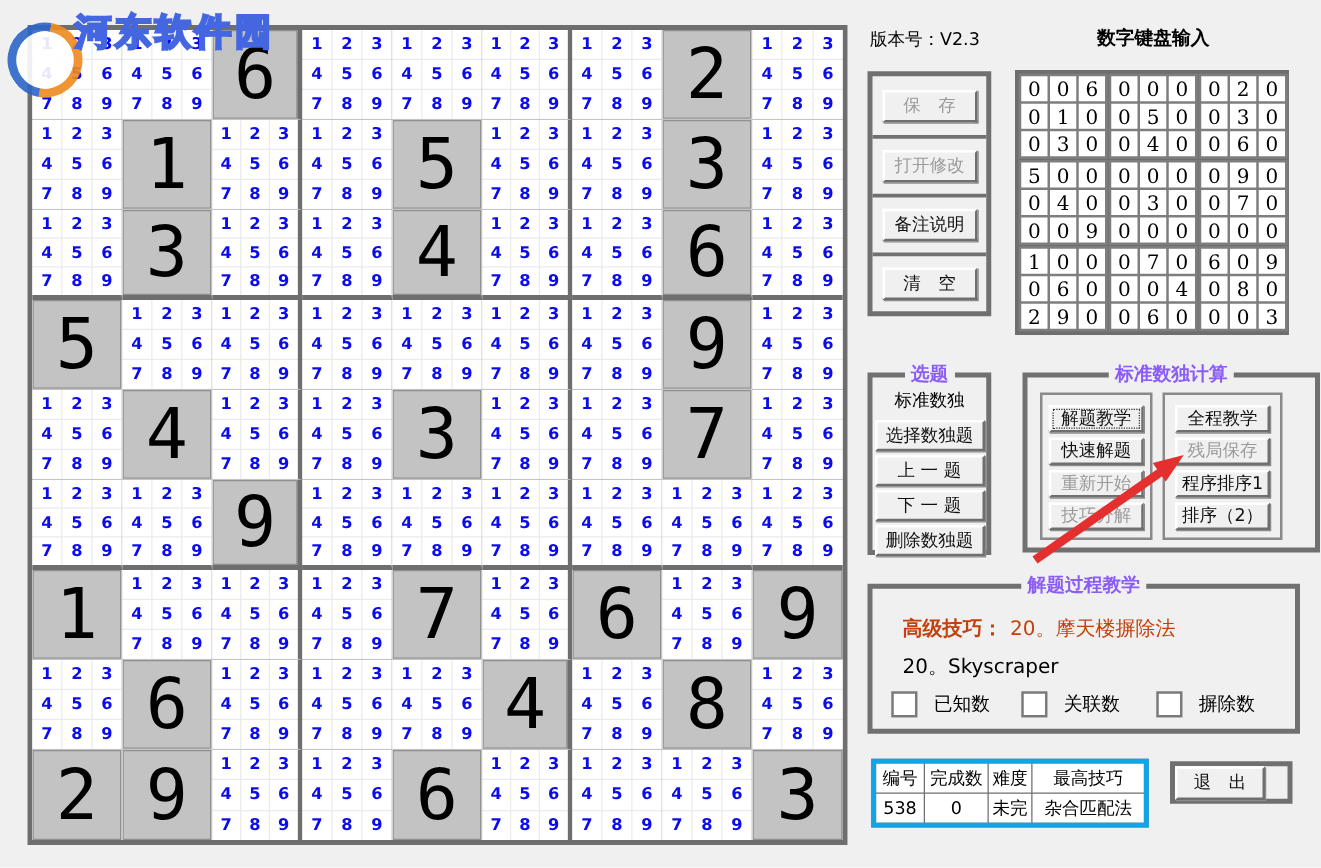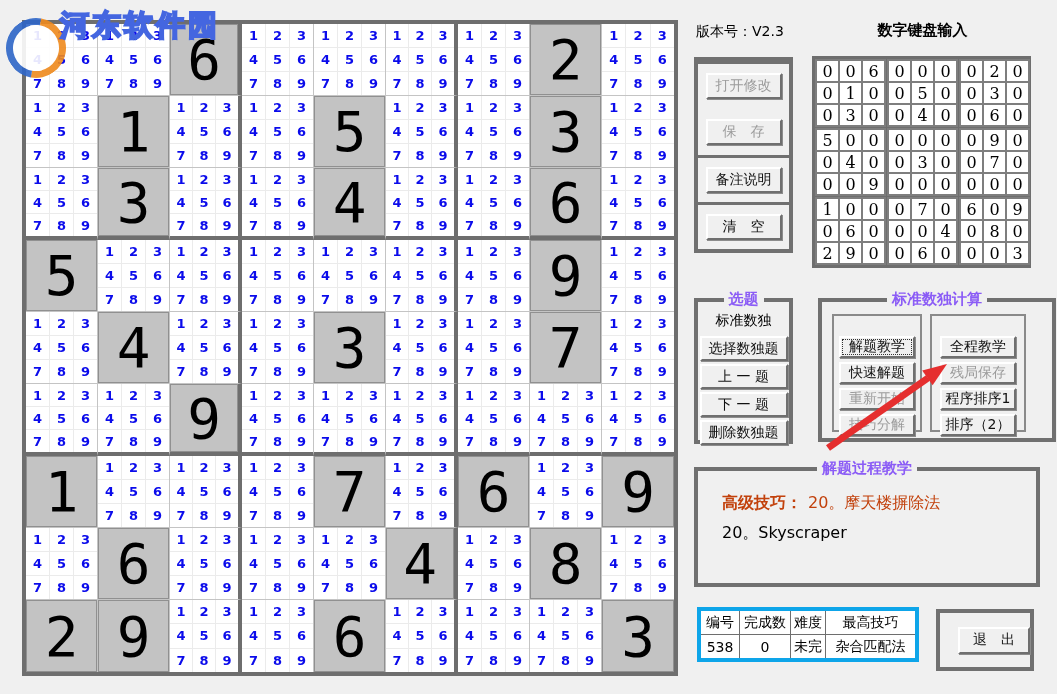--- a/index.html
+++ b/index.html
@@ -57,21 +57,21 @@
   .gb-title{position:absolute;top:-12px;left:50%;transform:translateX(-50%);
     background:#f0f0f0;padding:0 5px;font-size:15px;font-weight:bold;white-space:nowrap;color:#8b5cf6;}
   
   #topic-panel{left:694px;top:298px;width:99px;height:146px;}
   #topic-mode{margin-top:10px;text-align:center;font-size:14px;color:#000;}
   #topic-buttons{margin-top:6px;}
   .tp-btn{width:88px;height:25px;margin:0 auto 3px auto;font-size:14px;}
   
   #calc-panel{left:818px;top:298px;width:238px;height:144px;}
   .innerbox{position:absolute;top:12px;height:118px;box-sizing:border-box;
-    border:2px solid #8a8a8a;padding-top:20px;}
+    border:2px solid #8a8a8a;padding-top:8px;}
   #calc-left{left:10px;width:90px;}
   #calc-right{left:108px;width:96px;}
   .cl-btn{width:76px;height:22px;margin:0 auto 4px auto;font-size:14px;}
   
   #arrow{position:absolute;left:800px;top:340px;width:170px;height:120px;z-index:40;pointer-events:none;}
   
   #teach-panel{left:694px;top:467px;width:346px;height:120px;}
   .teach-line1{position:absolute;left:24px;top:22px;font-size:16px;white-space:nowrap;color:#c2410c;}
   .skill-label{font-weight:bold;}
   .skill-cn{font-weight:normal;margin-left:6px;}
@@ -83,22 +83,22 @@
   .check-item:nth-child(3){left:227px;}
   .cbox{width:21px;height:21px;background:#fff;border:2px solid #7a7a7a;box-sizing:border-box;}
   .cblabel{font-size:15px;color:#000;white-space:nowrap;}
   
   #status-table{position:absolute;left:697px;top:607px;display:grid;
     grid-template-columns:38px 50px 34px 89px;grid-auto-rows:23px;gap:1px;
     background:#6e6e6e;border:4px solid #0ea5e9;}
   .st-cell{background:#fff;display:flex;align-items:center;justify-content:center;
     font-size:14px;color:#000;white-space:nowrap;}
   
-  #exit-box{position:absolute;left:936px;top:609px;width:98px;height:62px;box-sizing:border-box;
-    border:4px solid #707070;display:flex;align-items:center;justify-content:flex-end;}
+  #exit-box{position:absolute;left:936px;top:609px;width:98px;height:34px;box-sizing:border-box;
+    border:4px solid #707070;display:flex;align-items:center;justify-content:flex-start;}
   #exit-btn{width:72px;height:27px;font-size:14px;}
   
   .btn95{background:#f0f0f0;color:#111;box-sizing:border-box;
     border:2px solid;border-color:#ffffff #6f6f6f #6f6f6f #ffffff;
     box-shadow:1px 1px 0 #8c8c8c;
     display:flex;align-items:center;justify-content:center;white-space:nowrap;
     font-family:"DejaVu Sans",sans-serif;cursor:default;}
   .btn95.disabled{color:#9b9b9b;}
   .btn95.focused{outline:1px dotted #333;outline-offset:-4px;}
   .fb-btn{width:76px;height:26px;font-size:14px;}
@@ -884,25 +884,25 @@
 
   <div id="watermark">
     <div class="wm-logo"></div>
     <div class="wm-title">河东软件园</div>
   </div>
 
   <div id="version">版本号：V2.3</div>
   <div id="keypad-title">数字键盘输入</div>
 
   <div id="file-buttons">
+      <div class="fb-sec">
+        <div class="btn95 disabled fb-btn">保　存</div>
+      </div>
       <div class="fb-sec fb-div">
         <div class="btn95 disabled fb-btn">打开修改</div>
-      </div>
-      <div class="fb-sec">
-        <div class="btn95 disabled fb-btn">保　存</div>
       </div>
       <div class="fb-sec fb-div">
         <div class="btn95 fb-btn">备注说明</div>
       </div>
       <div class="fb-sec fb-div">
         <div class="btn95 fb-btn">清　空</div>
       </div>
     </div>
 
   <div id="keypad">
@@ -1038,20 +1038,34 @@
     <line id="arrow-line" x1="28" y1="108" x2="128" y2="38" stroke-width="7" stroke="#e52e2e"></line>
     <polygon id="arrow-head" points="147,24 132.6,45.2 122.2,30.4" fill="#e52e2e"></polygon>
   </svg>
 
   <div id="teach-panel" class="groupbox">
     <div class="gb-title">解题过程教学</div>
     <div class="teach-line1">
       <span class="skill-label">高级技巧：</span><span class="skill-cn">20。摩天楼摒除法</span>
     </div>
     <div class="teach-line2">20。Skyscraper</div>
+    <div id="teach-checks">
+        <div class="check-item">
+          <div class="cbox"></div>
+          <div class="cblabel">已知数</div>
+        </div>
+        <div class="check-item">
+          <div class="cbox"></div>
+          <div class="cblabel">关联数</div>
+        </div>
+        <div class="check-item">
+          <div class="cbox"></div>
+          <div class="cblabel">摒除数</div>
+        </div>
+      </div>
   </div>
 
   <div id="status-table">
       <div class="st-cell st-head">编号</div>
       <div class="st-cell st-head">完成数</div>
       <div class="st-cell st-head">难度</div>
       <div class="st-cell st-head">最高技巧</div>
       <div class="st-cell st-val">538</div>
       <div class="st-cell st-val">0</div>
       <div class="st-cell st-val">未完</div>

